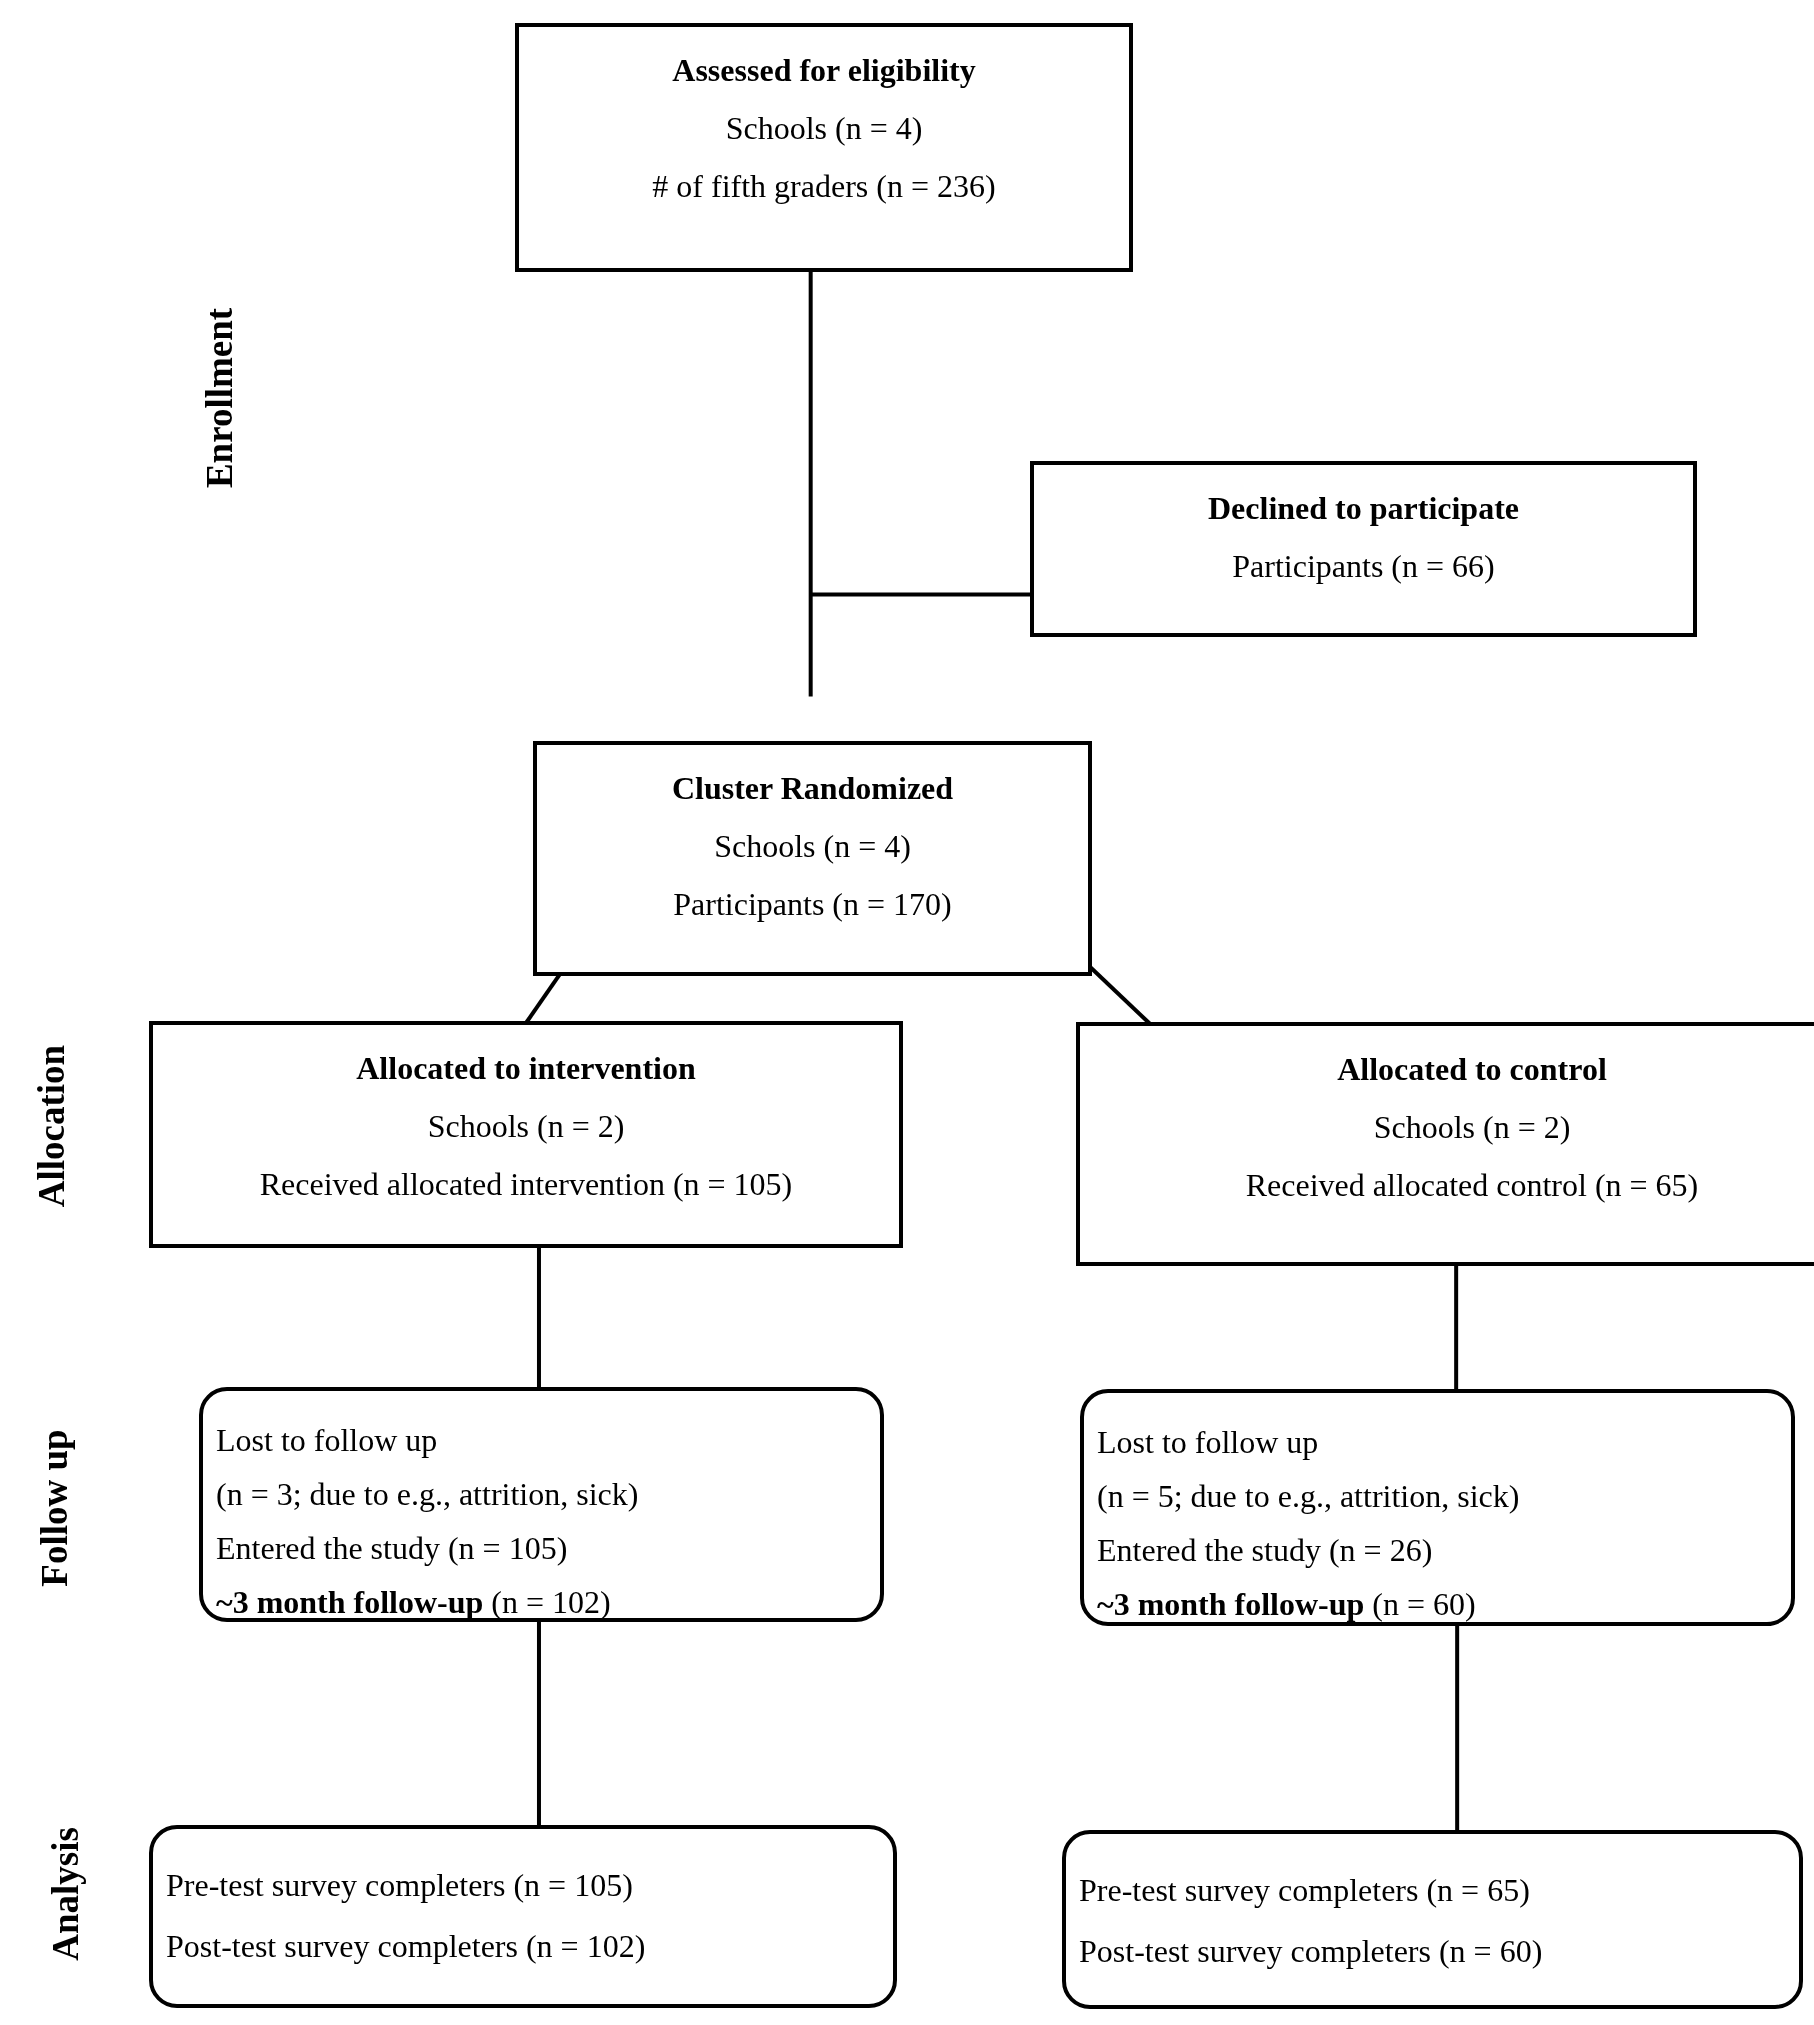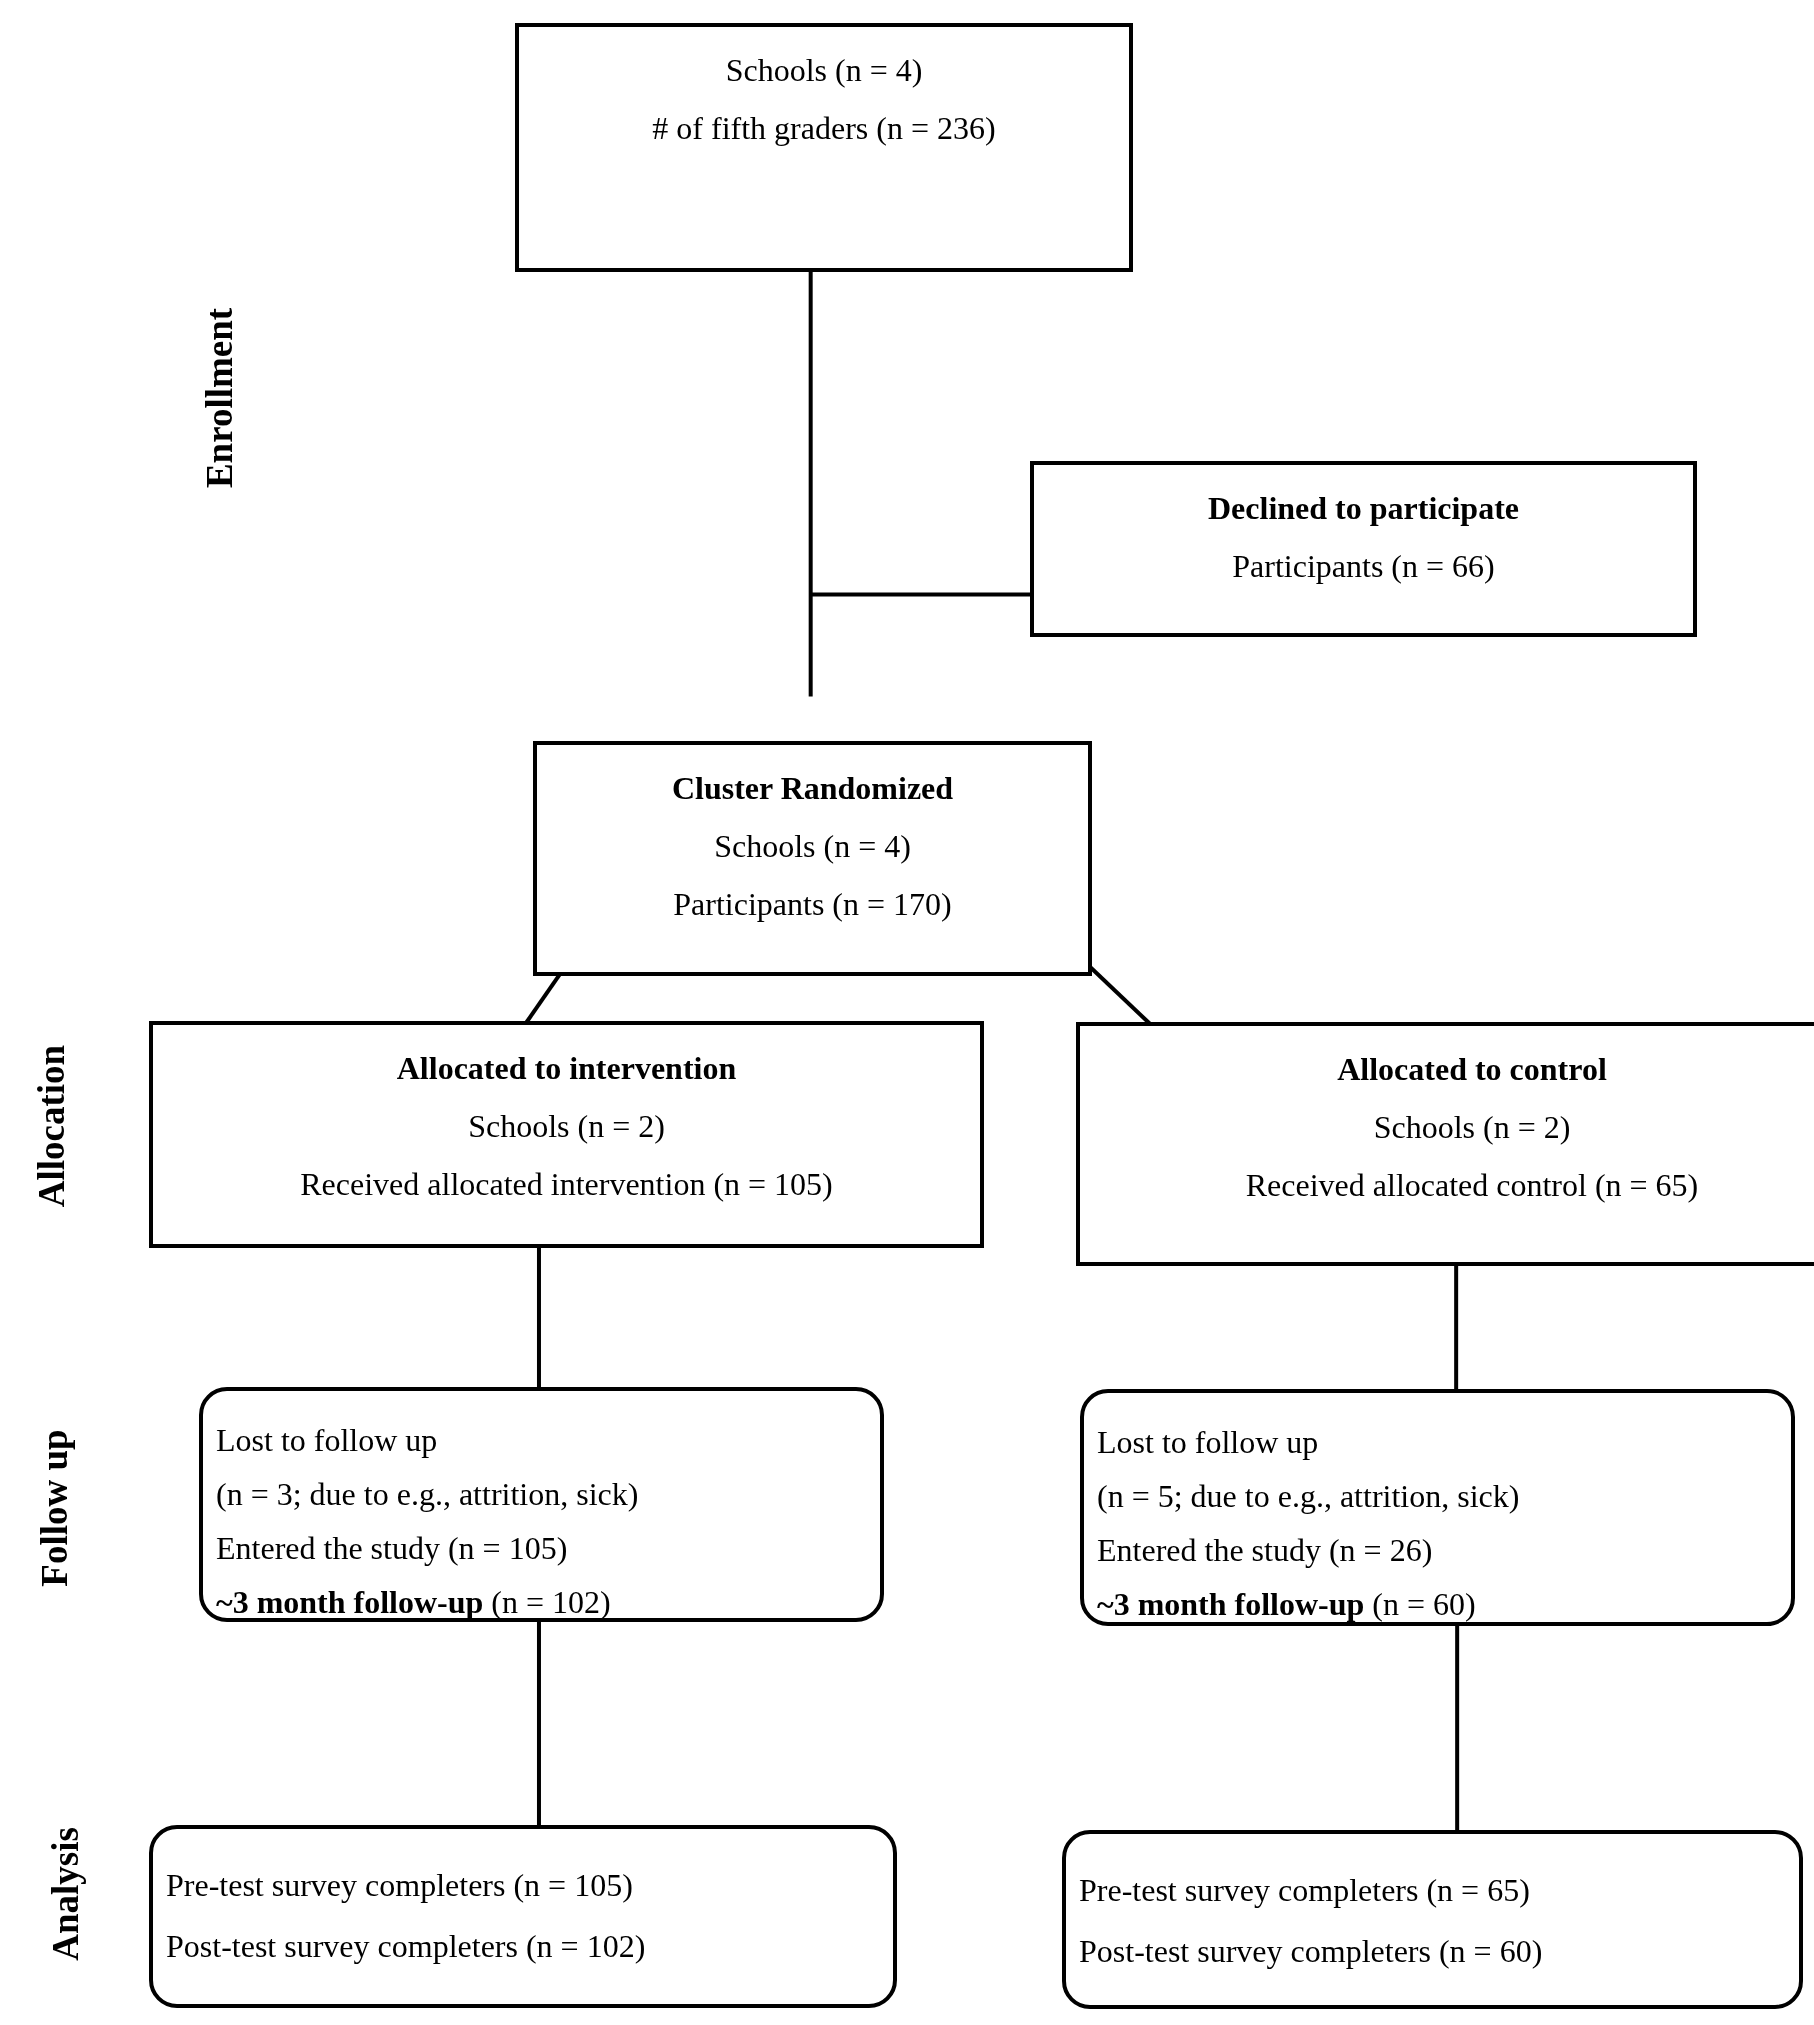--- a/index.html
+++ b/index.html
@@ -71,36 +71,37 @@
     <line x1="1077" y1="3236" x2="1077" y2="3654"></line>
     <line x1="2912" y1="3244" x2="2912" y2="3662"></line>
   </svg>
 
   <div class="stage" style="left:219px;top:398px;">Enrollment</div>
   <div class="stage" style="left:51px;top:1126px;">Allocation</div>
   <div class="stage" style="left:54px;top:1508px;">Follow up</div>
   <div class="stage" style="left:65px;top:1894px;">Analysis</div>
 
   <div class="box center" style="left:515px;top:22.5px;width:618px;height:249px;">
+    <div class="line bold">Assessed for eligibility</div>
     <div class="line">Schools (n = 4)</div>
     <div class="line"># of fifth graders (n = 236)</div>
   </div>
 
   <div class="box center" style="left:1030px;top:461px;width:667px;height:176px;">
     <div class="line bold">Declined to participate</div>
     <div class="line">Participants (n = 66)</div>
   </div>
 
   <div class="box center" style="left:533px;top:717px;width:559px;height:235px;margin-top:24px;">
     <div class="line bold">Cluster Randomized</div>
     <div class="line">Schools (n = 4)</div>
     <div class="line">Participants (n = 170)</div>
   </div>
 
-  <div class="box center" style="left:149px;top:1021px;width:835px;height:227px;">
+  <div class="box center" style="left:149px;top:1021px;width:754px;height:227px;">
     <div class="line bold">Allocated to intervention</div>
     <div class="line">Schools (n = 2)</div>
     <div class="line">Received allocated intervention (n = 105)</div>
   </div>
 
   <div class="box center" style="left:1076px;top:1022px;width:792px;height:244px;">
     <div class="line bold">Allocated to control</div>
     <div class="line">Schools (n = 2)</div>
     <div class="line">Received allocated control (n = 65)</div>
   </div>

